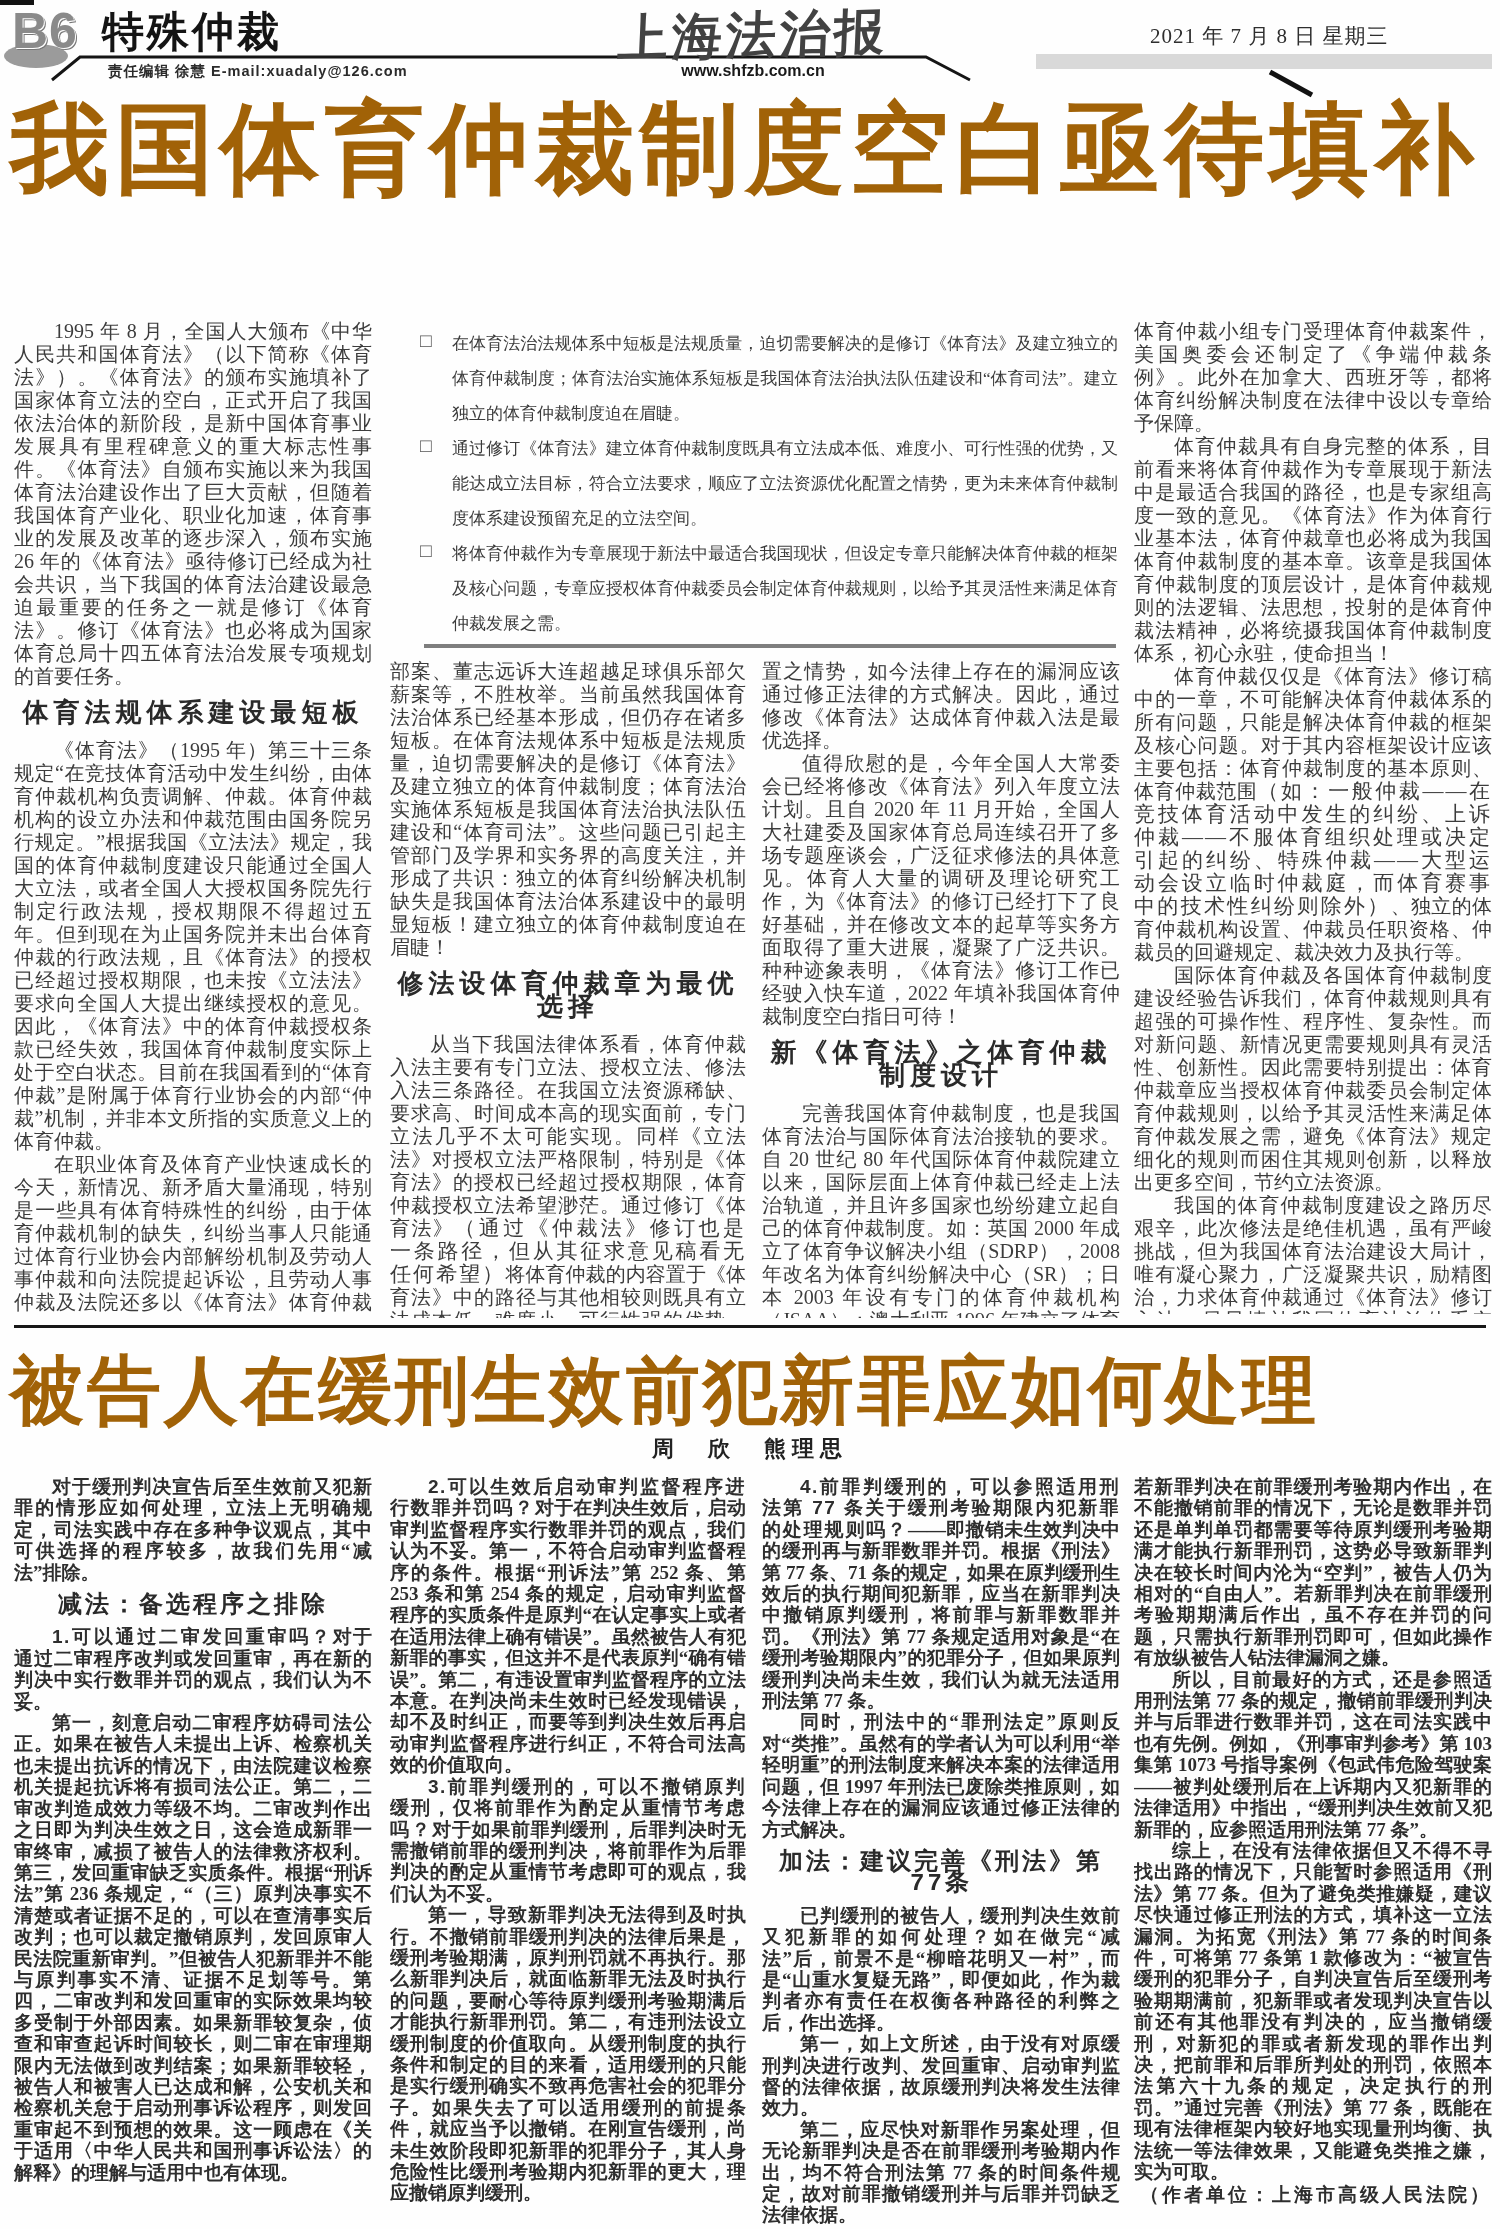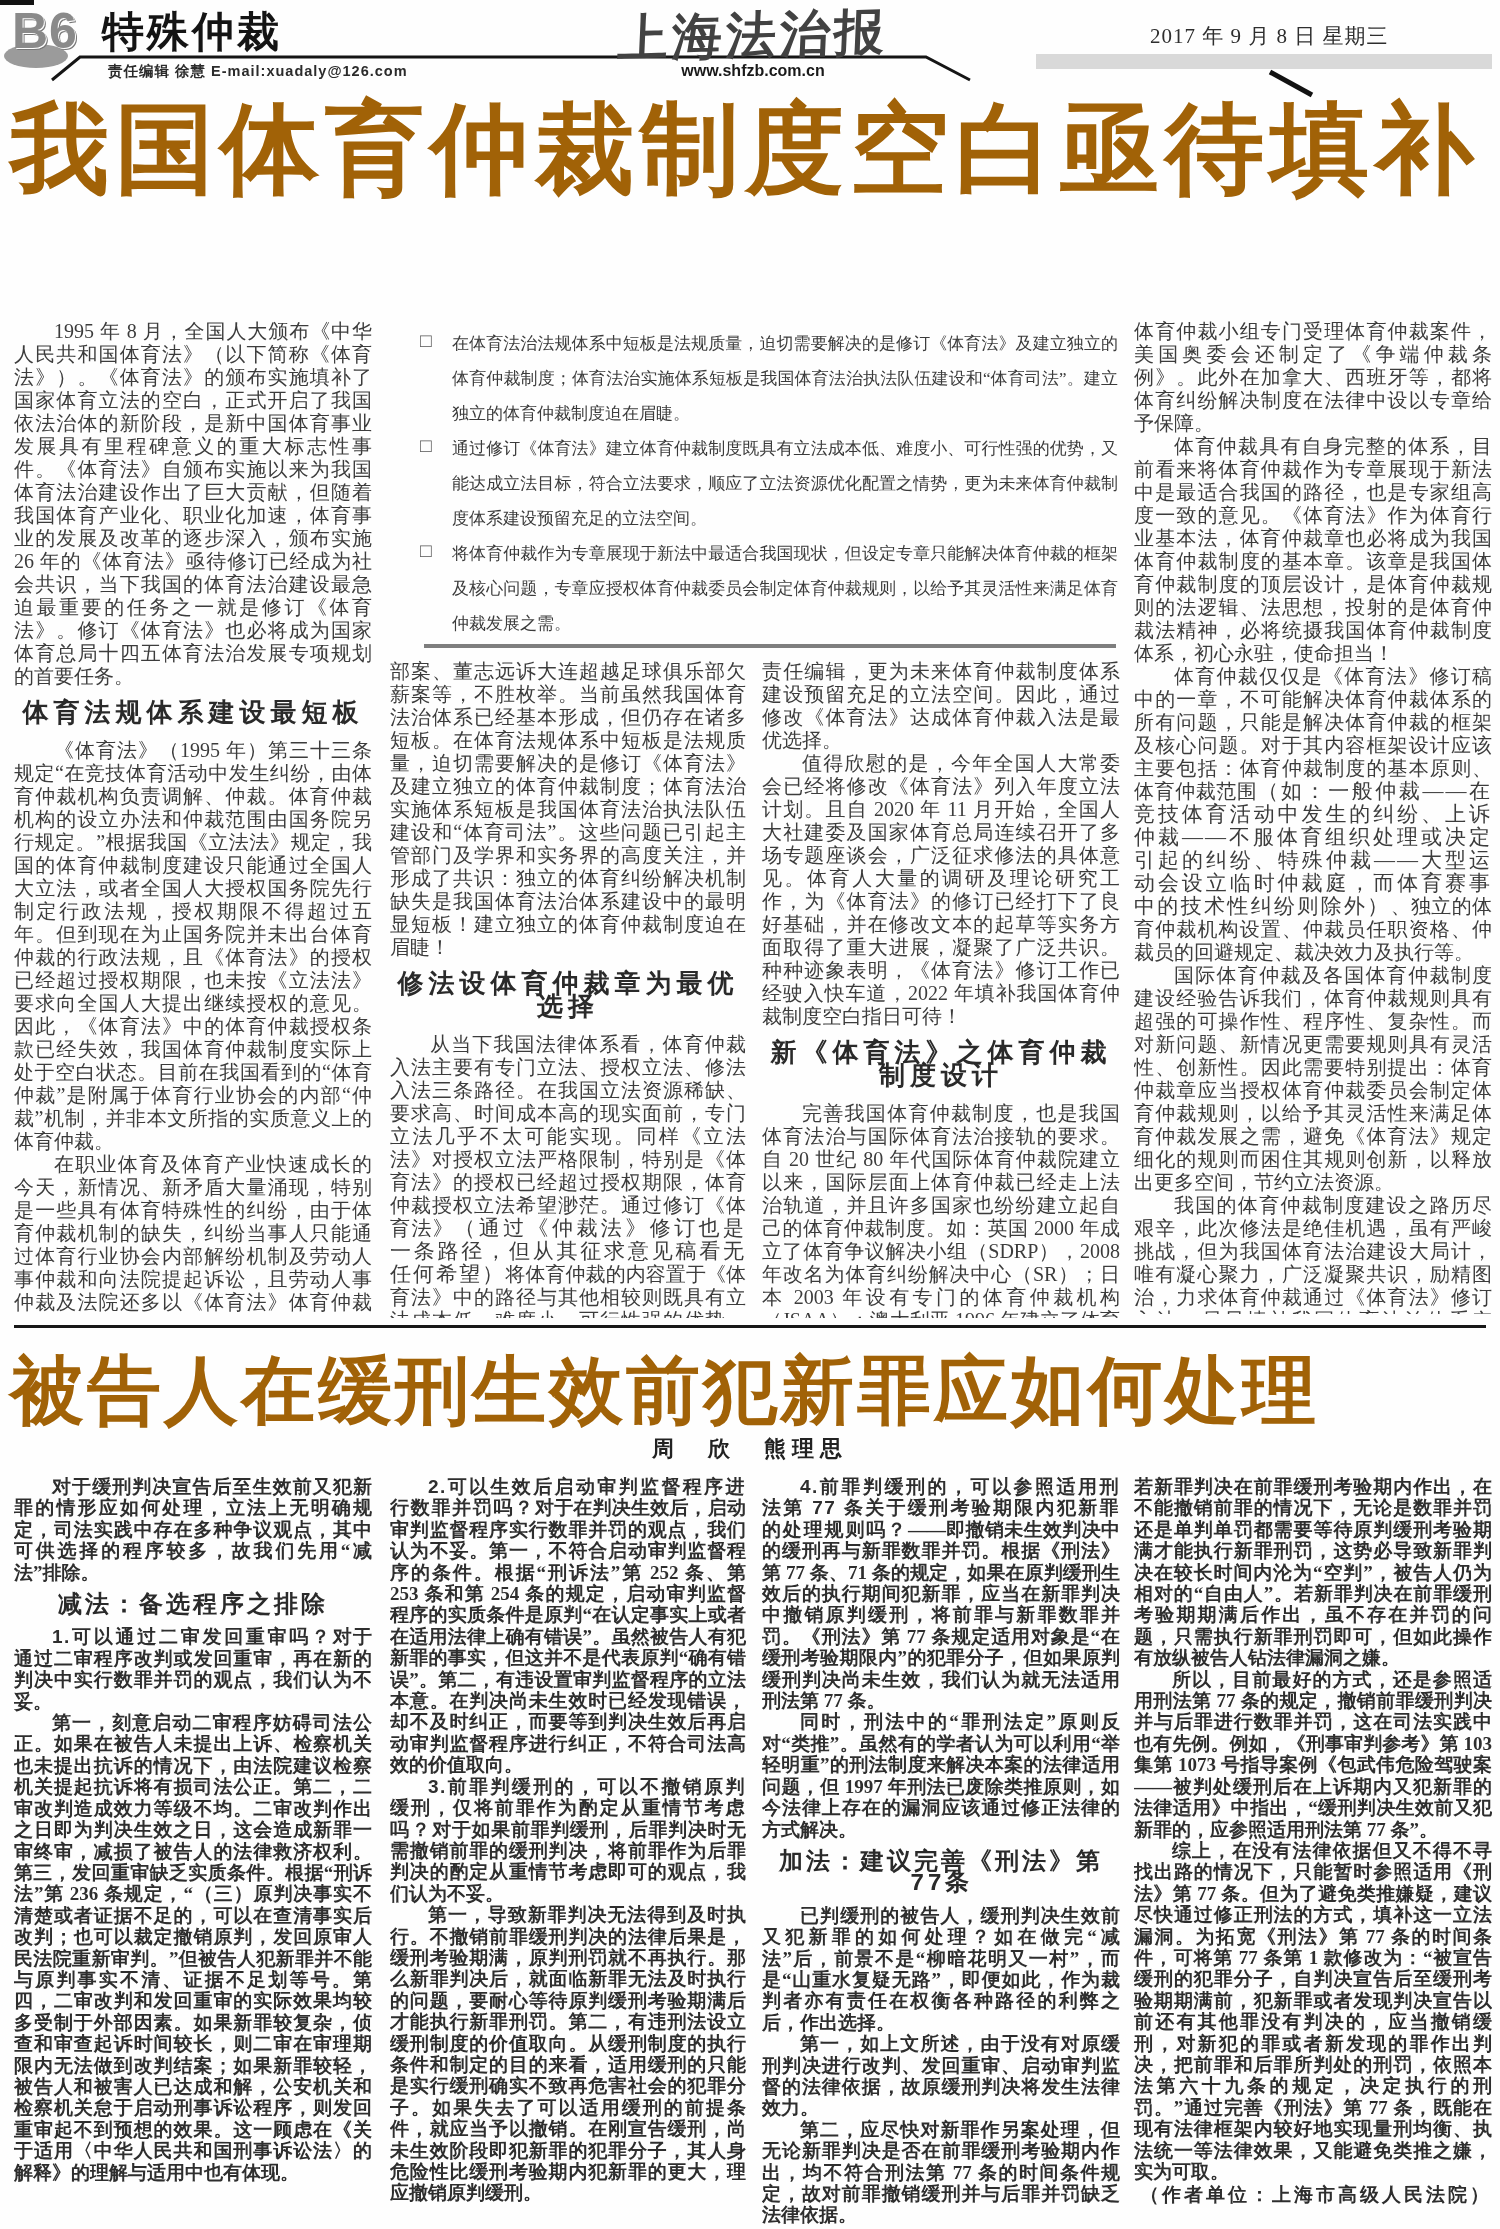--- a/index.html
+++ b/index.html
@@ -52,21 +52,21 @@
       <rect x="0" y="0" width="34" height="5" fill="#121212"></rect>
       <polyline points="52,80 80,57 926,57 970,80" fill="none" stroke="#151515" stroke-width="3"></polyline>
       <line x1="1270" y1="72" x2="1312" y2="95" stroke="#121212" stroke-width="5"></line>
     </svg>
     <div class="abs badge-ellipse" style="left:4;top:44px;left:4px;"></div>
     <div class="abs badge-txt" style="left:12px;top:2px;">B6</div>
     <div class="abs section-title" style="left:102px;top:4px;">特殊仲裁</div>
     <div class="abs editor-line" style="left:108px;top:62px;">责任编辑  徐慧  E-mail:xuadaly@126.com</div>
     <div class="abs masthead" style="left:588px;top:2px;width:330px;text-align:center;">上海法治报</div>
     <div class="abs website" style="left:588px;top:62px;width:330px;text-align:center;">www.shfzb.com.cn</div>
-    <div class="abs date-line" style="left:1150px;top:22px;">2017 年 9 月 8 日  星期三</div>
+    <div class="abs date-line" style="left:1150px;top:22px;">2021 年 7 月 8 日  星期三</div>
     <div class="abs date-bar" style="left:1036px;top:54px;"></div>
   </div>
 
   <div class="abs hl hl1" style="left:10px;top:84px;">我国体育仲裁制度空白亟待填补</div>
 
   <div class="abs bullets" style="left:420px;top:326px;">
     <div class="bullet">
       <span class="sq">□</span>
       <span class="bt">在体育法治法规体系中短板是法规质量，迫切需要解决的是修订《体育法》及建立独立的体育仲裁制度；体育法治实施体系短板是我国体育法治执法队伍建设和“体育司法”。建立独立的体育仲裁制度迫在眉睫。</span>
     </div>
@@ -88,21 +88,21 @@
     <p>在职业体育及体育产业快速成长的今天，新情况、新矛盾大量涌现，特别是一些具有体育特殊性的纠纷，由于体育仲裁机制的缺失，纠纷当事人只能通过体育行业协会内部解纷机制及劳动人事仲裁和向法院提起诉讼，且劳动人事仲裁及法院还多以《体育法》体育仲裁条款为由排除管辖，造成大量纠纷案件事实上缺乏解纷止息路径。如：长春亚泰诉中国足协案、李根诉东进足球俱乐</p>
   </div>
 
   <div class="col a1col" style="left:390px;top:660px;width:356px;height:658px;">
     <p class="cont">部案、董志远诉大连超越足球俱乐部欠薪案等，不胜枚举。当前虽然我国体育法治体系已经基本形成，但仍存在诸多短板。在体育法规体系中短板是法规质量，迫切需要解决的是修订《体育法》及建立独立的体育仲裁制度；体育法治实施体系短板是我国体育法治执法队伍建设和“体育司法”。这些问题已引起主管部门及学界和实务界的高度关注，并形成了共识：独立的体育纠纷解决机制缺失是我国体育法治体系建设中的最明显短板！建立独立的体育仲裁制度迫在眉睫！</p>
     <div class="sh sh1">修法设体育仲裁章为最优选择</div>
     <p><span>从当下我国法律体系看，体育仲裁入法主要有专门立法、授权立法、修法入法三条路径。在我国立法资源稀缺、要求高、时间成本高的现实面前，专门立法几乎不太可能实现。同样《立法法》对授权立法严格限制，特别是《体育法》的授权已经超过授权期限，体育仲裁授权立法希望渺茫。通过修订《体育法》</span><span class="note">（通过《仲裁法》修订也是一条路径，但从其征求意见稿看无任何希望）</span><span>将体育仲裁的内容置于《体育法》中的路径与其他相较则既具有立法成本低、难度小、可行性强的优势，又能达成体育仲裁立法目标，符合立法要求，顺应了立法资源优化配</span></p>
   </div>
 
   <div class="col a1col" style="left:762px;top:660px;width:358px;height:658px;">
-    <p class="cont">责任编辑，更为未来体育仲裁制度体系建设预留充足的立法空间。因此，通过修改《体育法》达成体育仲裁入法是最优选择。</p>
+    <p class="cont">置之情势，如今法律上存在的漏洞应该通过修正法律的方式解决。因此，通过修改《体育法》达成体育仲裁入法是最优选择。</p>
     <p>值得欣慰的是，今年全国人大常委会已经将修改《体育法》列入年度立法计划。且自 2020 年 11 月开始，全国人大社建委及国家体育总局连续召开了多场专题座谈会，广泛征求修法的具体意见。体育人大量的调研及理论研究工作，为《体育法》的修订已经打下了良好基础，并在修改文本的起草等实务方面取得了重大进展，凝聚了广泛共识。种种迹象表明，《体育法》修订工作已经驶入快车道，2022 年填补我国体育仲裁制度空白指日可待！</p>
     <div class="sh sh1">新《体育法》之体育仲裁制度设计</div>
     <p>完善我国体育仲裁制度，也是我国体育法治与国际体育法治接轨的要求。自 20 世纪 80 年代国际体育仲裁院建立以来，国际层面上体育仲裁已经走上法治轨道，并且许多国家也纷纷建立起自己的体育仲裁制度。如：英国 2000 年成立了体育争议解决小组（SDRP），2008 年改名为体育纠纷解决中心（SR）；日本 2003 年设有专门的体育仲裁机构（JSAA）；澳大利亚 1996 年建立了体育纠纷解决中心；2001 年美国在仲裁协会（AAA）下设有全国</p>
   </div>
 
   <div class="col a1col" style="left:1134px;top:320px;width:358px;height:994px;">
     <p class="cont">体育仲裁小组专门受理体育仲裁案件，美国奥委会还制定了《争端仲裁条例》。此外在加拿大、西班牙等，都将体育纠纷解决制度在法律中设以专章给予保障。</p>
     <p>体育仲裁具有自身完整的体系，目前看来将体育仲裁作为专章展现于新法中是最适合我国的路径，也是专家组高度一致的意见。《体育法》作为体育行业基本法，体育仲裁章也必将成为我国体育仲裁制度的基本章。该章是我国体育仲裁制度的顶层设计，是体育仲裁规则的法逻辑、法思想，投射的是体育仲裁法精神，必将统摄我国体育仲裁制度体系，初心永驻，使命担当！</p>
     <p><span>体育仲裁仅仅是《体育法》修订稿中的一章，不可能解决体育仲裁体系的所有问题，只能是解决体育仲裁的框架及核心问题。对于其内容框架设计应该主要包括：体育仲裁制度的基本原则、体育仲裁范围</span><span class="note">（如：一般仲裁——在竞技体育活动中发生的纠纷、上诉仲裁——不服体育组织处理或决定引起的纠纷、特殊仲裁——大型运动会设立临时仲裁庭，而体育赛事中的技术性纠纷则除外）</span><span>、独立的体育仲裁机构设置、仲裁员任职资格、仲裁员的回避规定、裁决效力及执行等。</span></p>
     <p>国际体育仲裁及各国体育仲裁制度建设经验告诉我们，体育仲裁规则具有超强的可操作性、程序性、复杂性。而对新问题、新情况更需要规则具有灵活性、创新性。因此需要特别提出：体育仲裁章应当授权体育仲裁委员会制定体育仲裁规则，以给予其灵活性来满足体育仲裁发展之需，避免《体育法》规定细化的规则而困住其规则创新，以释放出更多空间，节约立法资源。</p>

